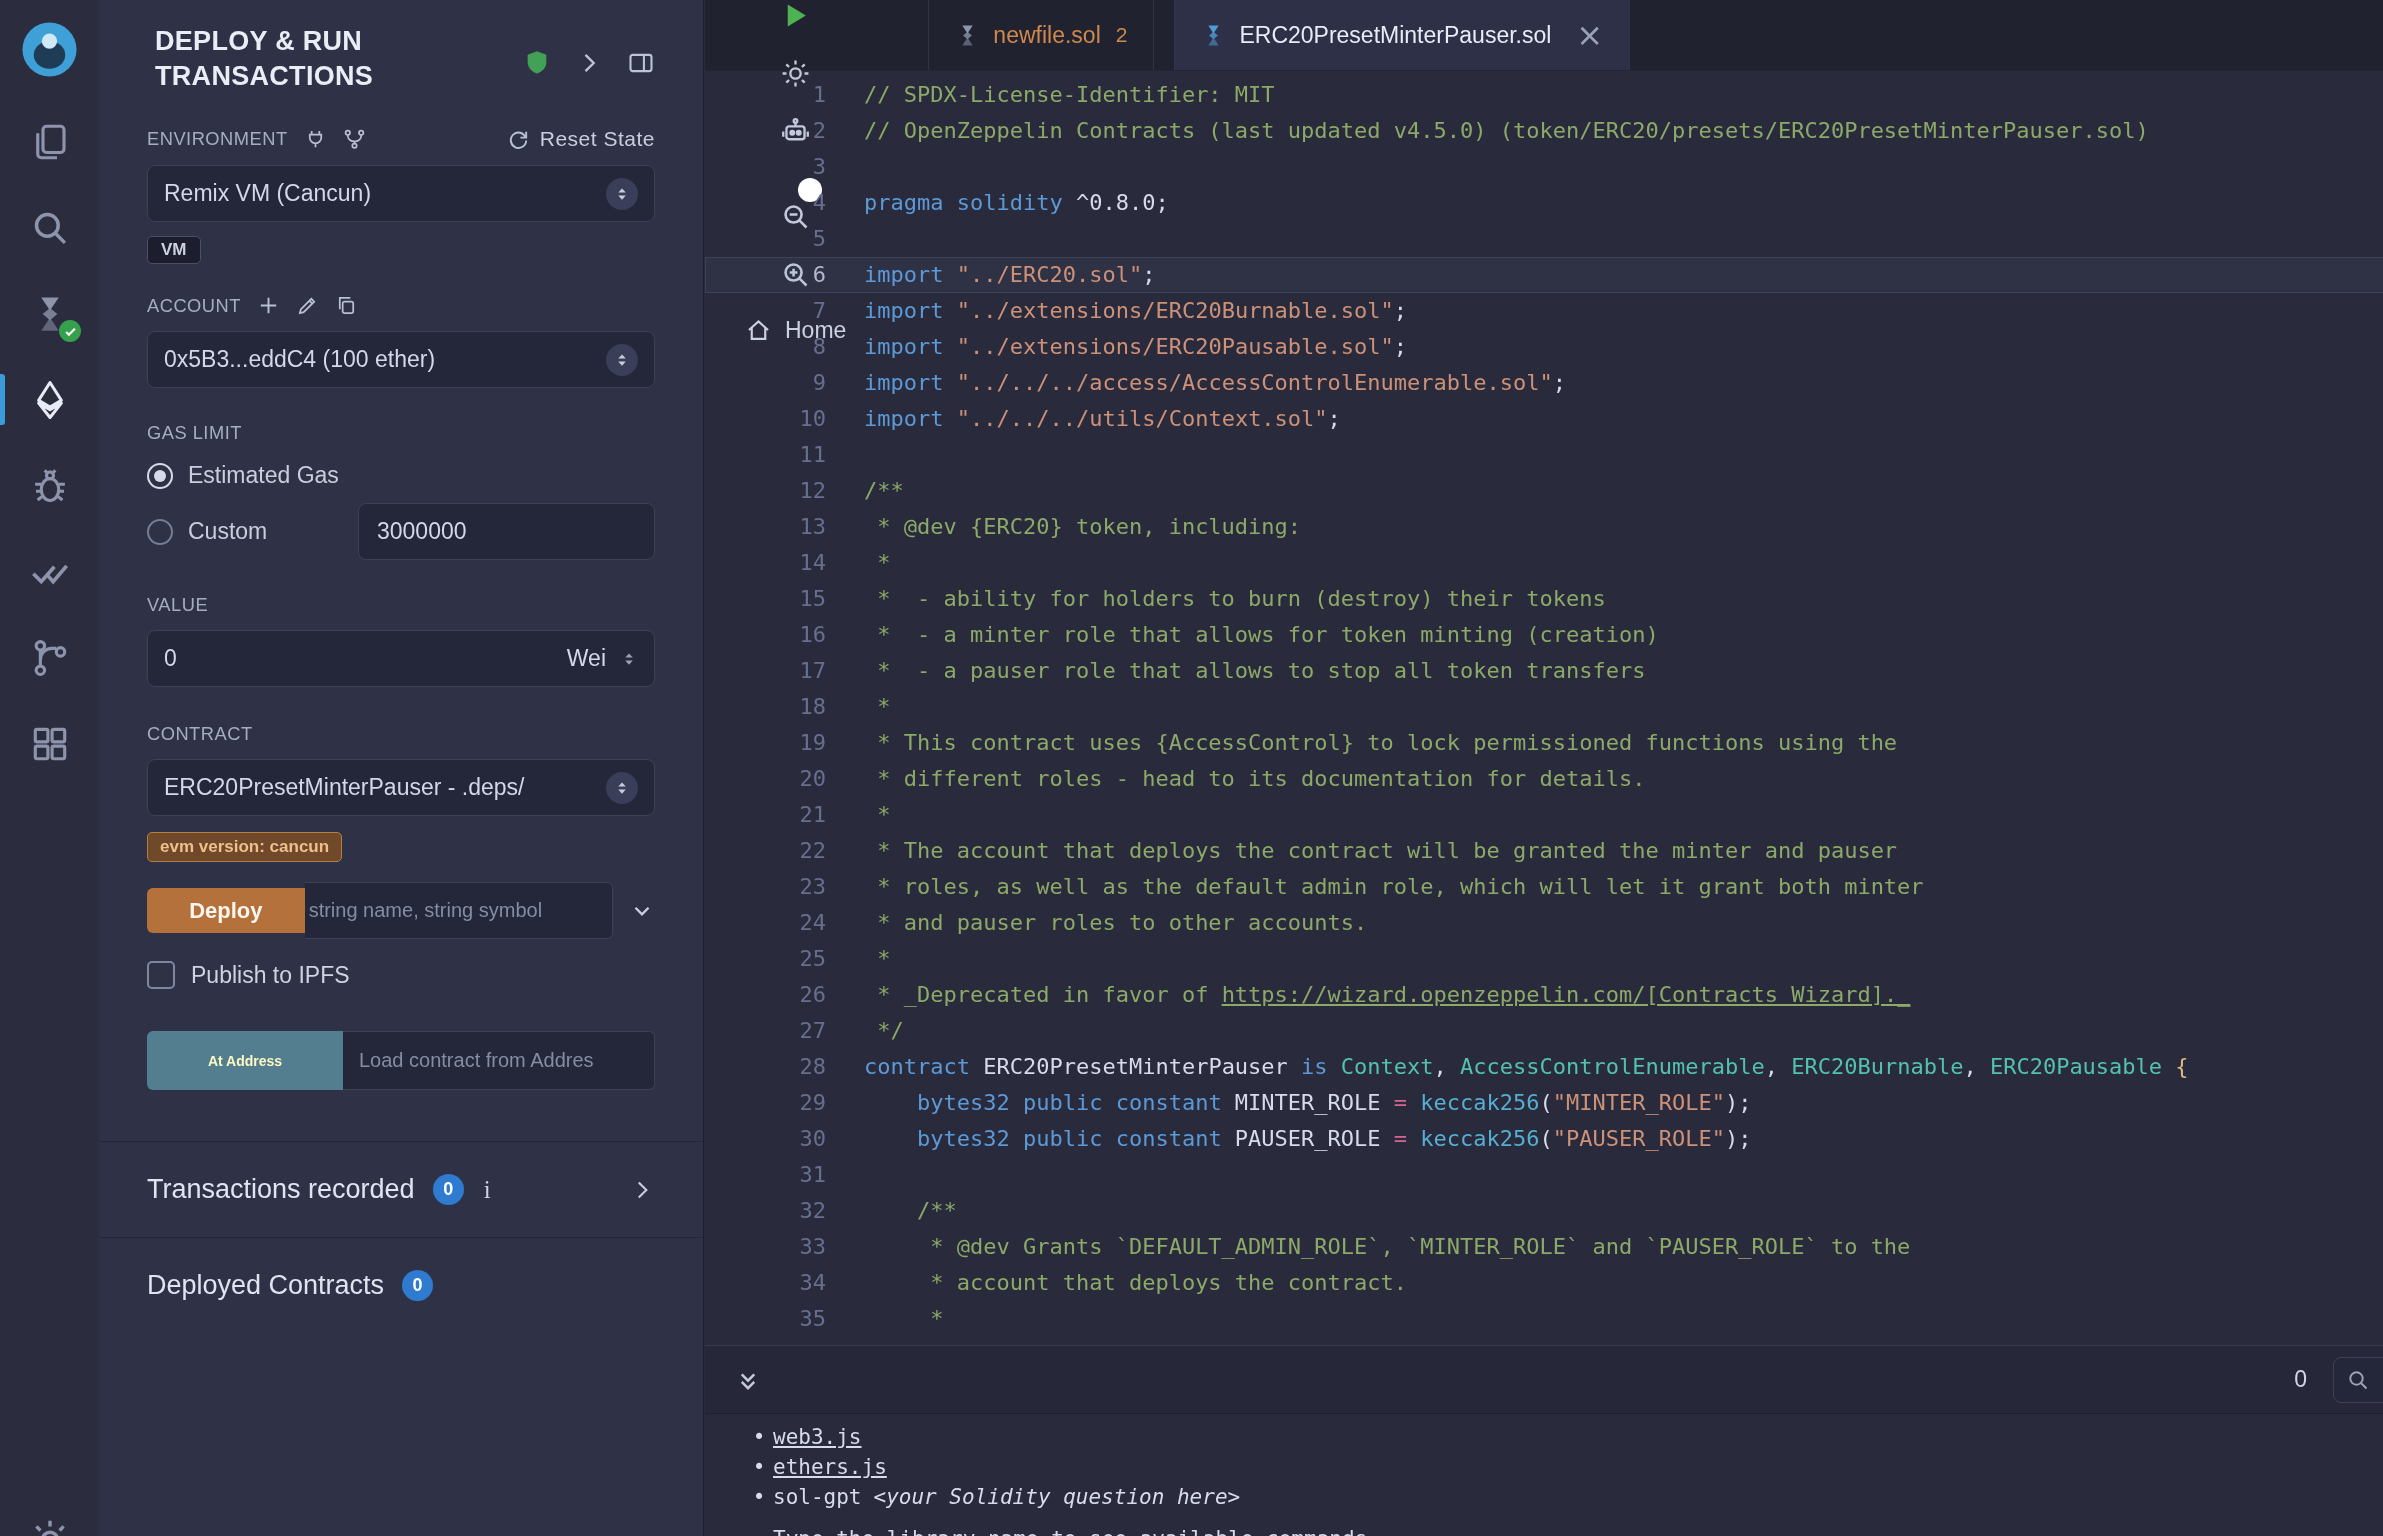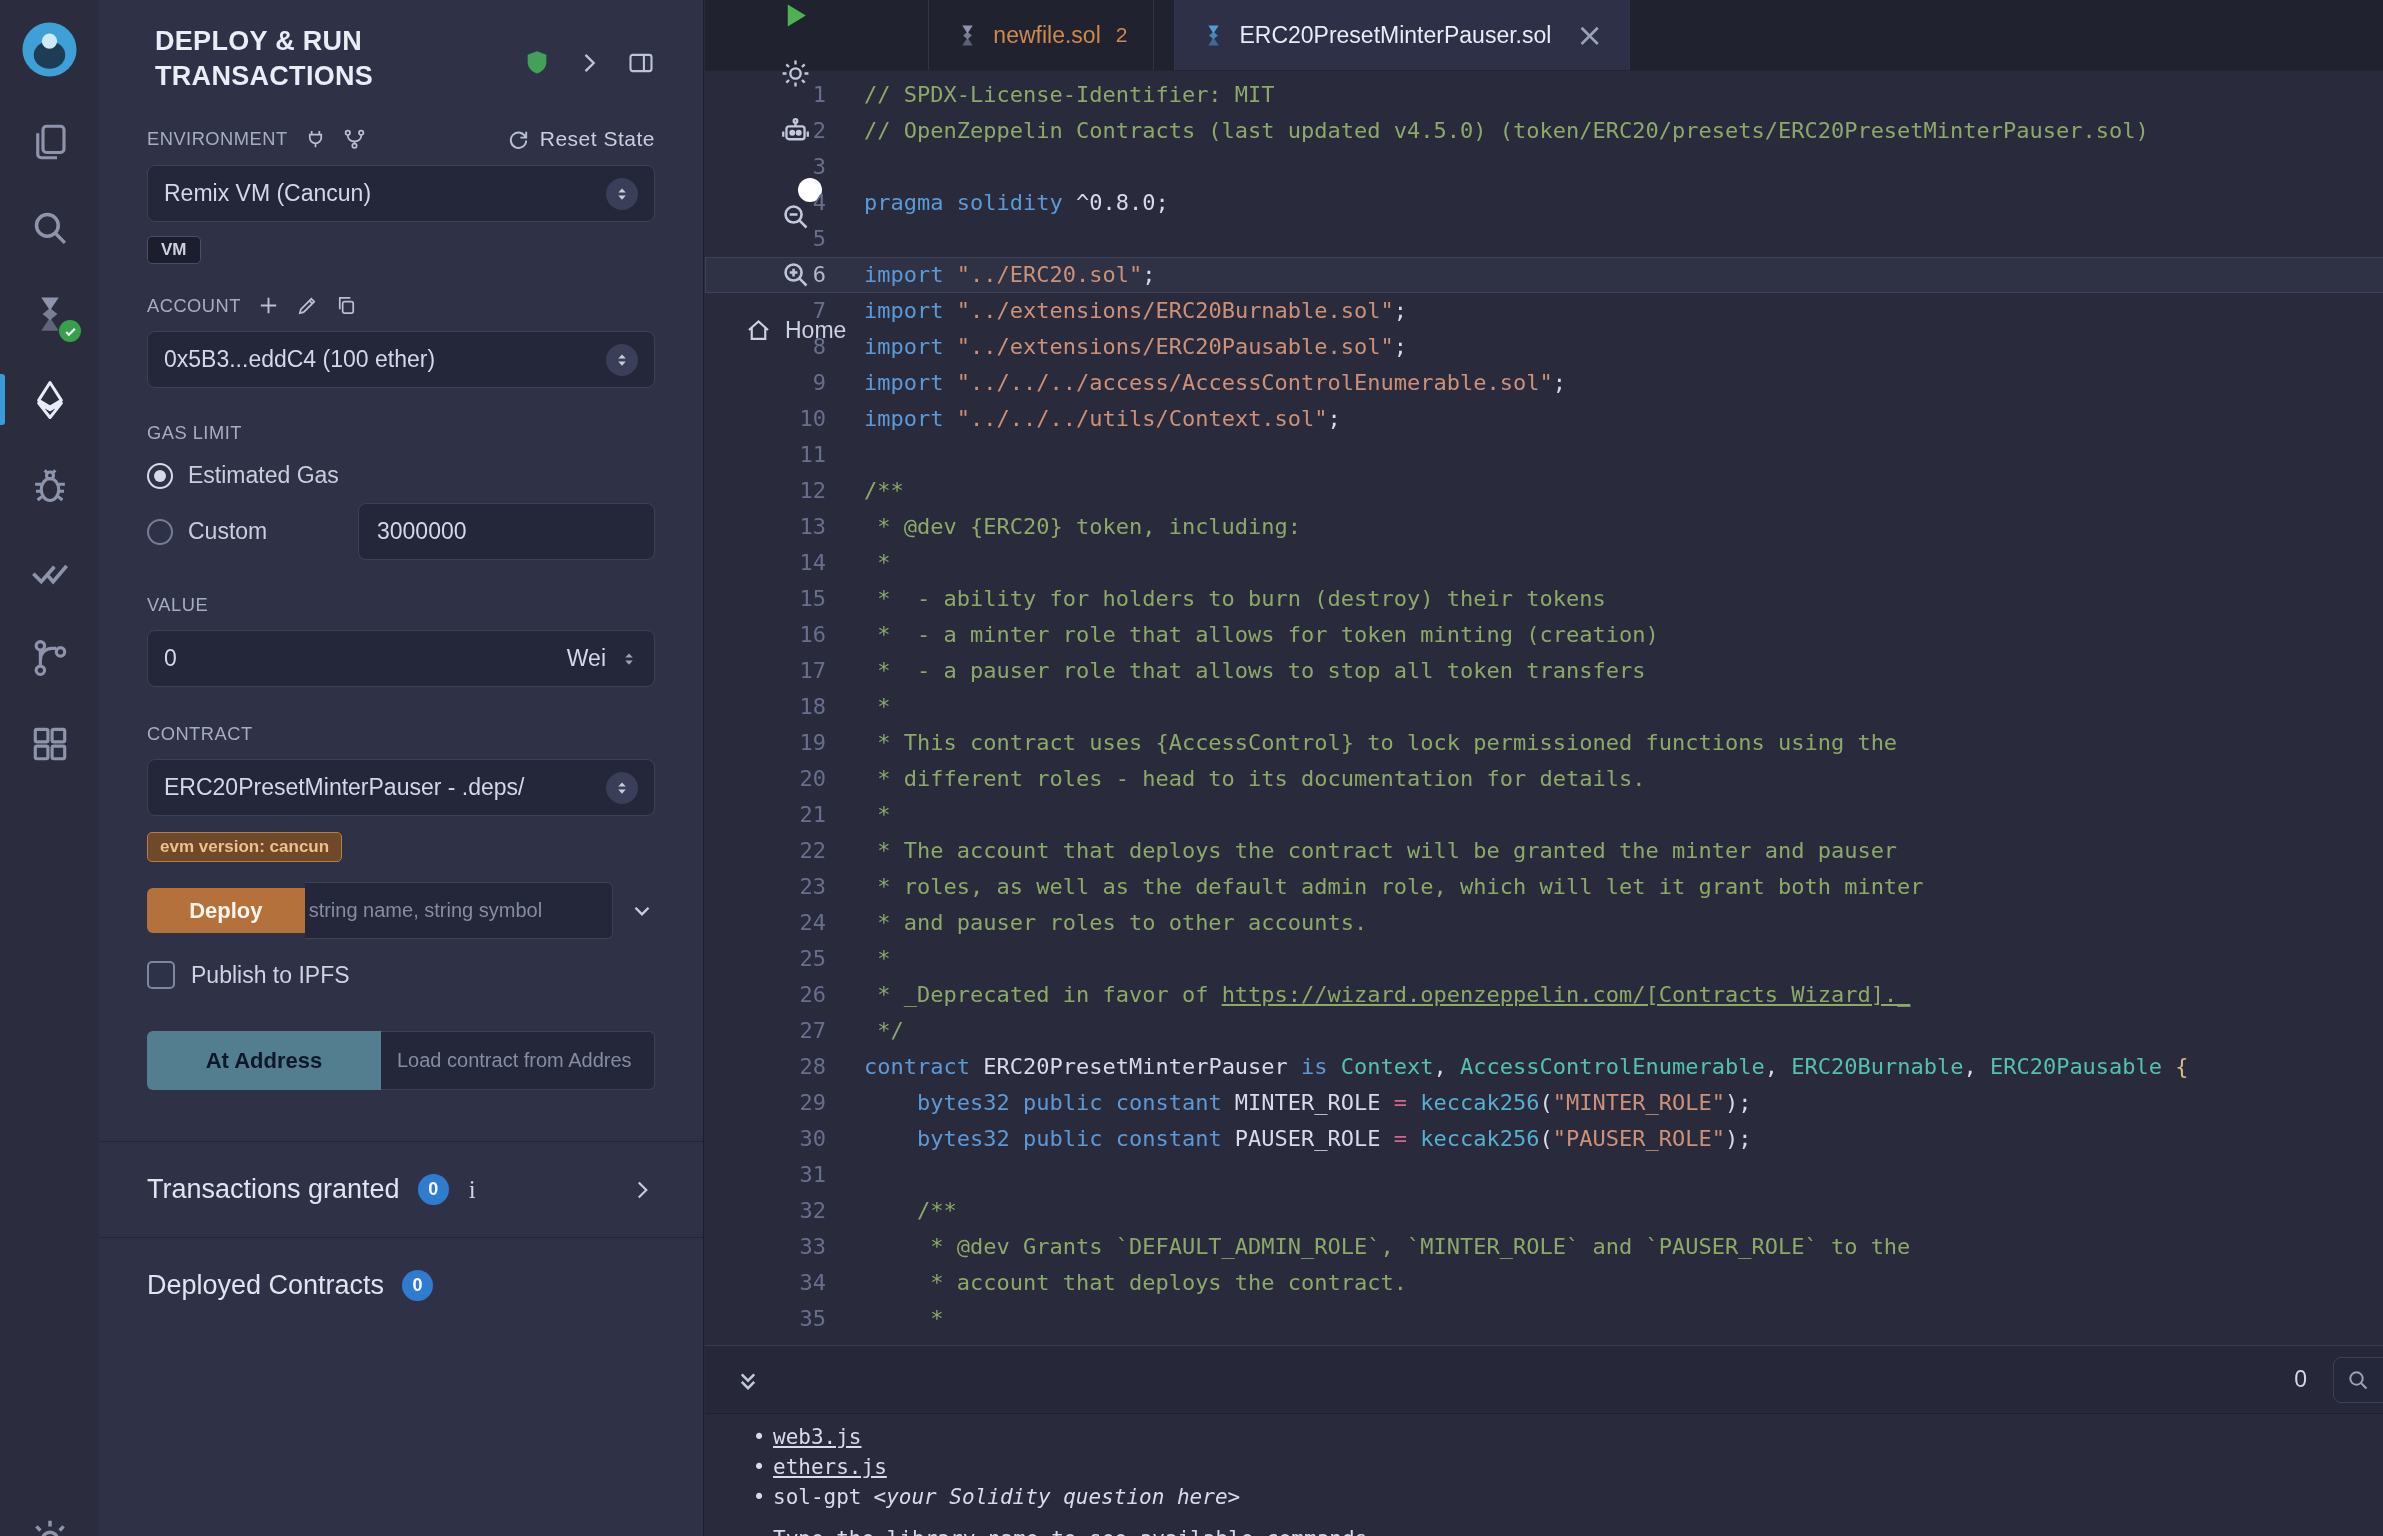--- a/index.html
+++ b/index.html
@@ -79,21 +79,21 @@
   .deploy-btn { width:158px; height:45px; background:#b4713c; color:#fdf6ee; font-size:22px; border-radius:6px 0 0 6px; }
   .deploy-input { width:309px; height:57px; background:#24263a; border:1px solid #3e4156; border-left:none; border-radius:0 6px 6px 0;
     padding:0 4px; font-size:20px; color:#d3d8e8; font-family:"Liberation Sans",sans-serif; }
   .deploy-input::placeholder, .gas-input::placeholder, .ataddr-input::placeholder { color:#858da3; }
   .deploy-caret { margin-left:16px; color:#c9cfdf; cursor:pointer; } .deploy-caret svg { width:26px; height:26px; }
 
   .check-row { margin-top:22px; display:flex; align-items:center; gap:16px; color:#ced3e2; font-size:23px; }
   .checkbox { width:28px; height:28px; border:2px solid #7f87a0; border-radius:5px; cursor:pointer; }
 
   .ataddr-row { margin-top:42px; display:flex; }
-  .ataddr-btn { width:234px; height:59px; background:#537e90; color:#0f172a; font-size:22px; border-radius:6px 0 0 6px; }
+  .ataddr-btn { width:196px; height:59px; background:#537e90; color:#fef9c3; font-size:14px; border-radius:6px 0 0 6px; }
   .ataddr-input { flex:1; min-width:0; height:59px; background:#24263a; border:1px solid #3e4156; border-left:none;
     border-radius:0 6px 6px 0; padding:0 16px; font-size:20px; color:#d3d8e8; font-family:"Liberation Sans",sans-serif; }
 
   .panel-sections { margin:51px -48px 0 -48px; }
   .section-row { padding:32px 48px; display:flex; align-items:center; border-top:1px solid #23253a; }
   .section-title { font-size:27px; color:#e0e4f0; font-weight:500; }
   .count-badge { min-width:31px; height:31px; border-radius:16px; background:#2f7bd0; color:#fff; font-size:18px; font-weight:700;
     display:inline-flex; align-items:center; justify-content:center; padding:0 9px; margin-left:18px; }
   .info-i { margin-left:20px; color:#d0d5e4; font-size:25px; font-family:"Liberation Serif",serif; }
   .chev-right { margin-left:auto; color:#c6ccda; cursor:pointer; } .chev-right svg { width:26px; height:26px; }
@@ -378,21 +378,21 @@
     <span>Publish to IPFS</span>
   </div>
 
   <div class="ataddr-row">
     <button class="btn ataddr-btn">At Address</button>
     <input class="ataddr-input" placeholder="Load contract from Addres" style="">
   </div>
 
   <div class="panel-sections">
     <div class="section-row">
-      <span class="section-title">Transactions granted</span>
+      <span class="section-title">Transactions recorded</span>
       <span class="count-badge">0</span>
       <span class="info-i">i</span>
       <span class="chev-right">
         <svg viewBox="0 0 24 24" fill="none" stroke="currentColor" stroke-width="2">
             <path d="M9 5l7 7-7 7"></path>
           </svg>
       </span>
     </div>
     <div class="section-row">
       <span class="section-title">Deployed Contracts</span>

